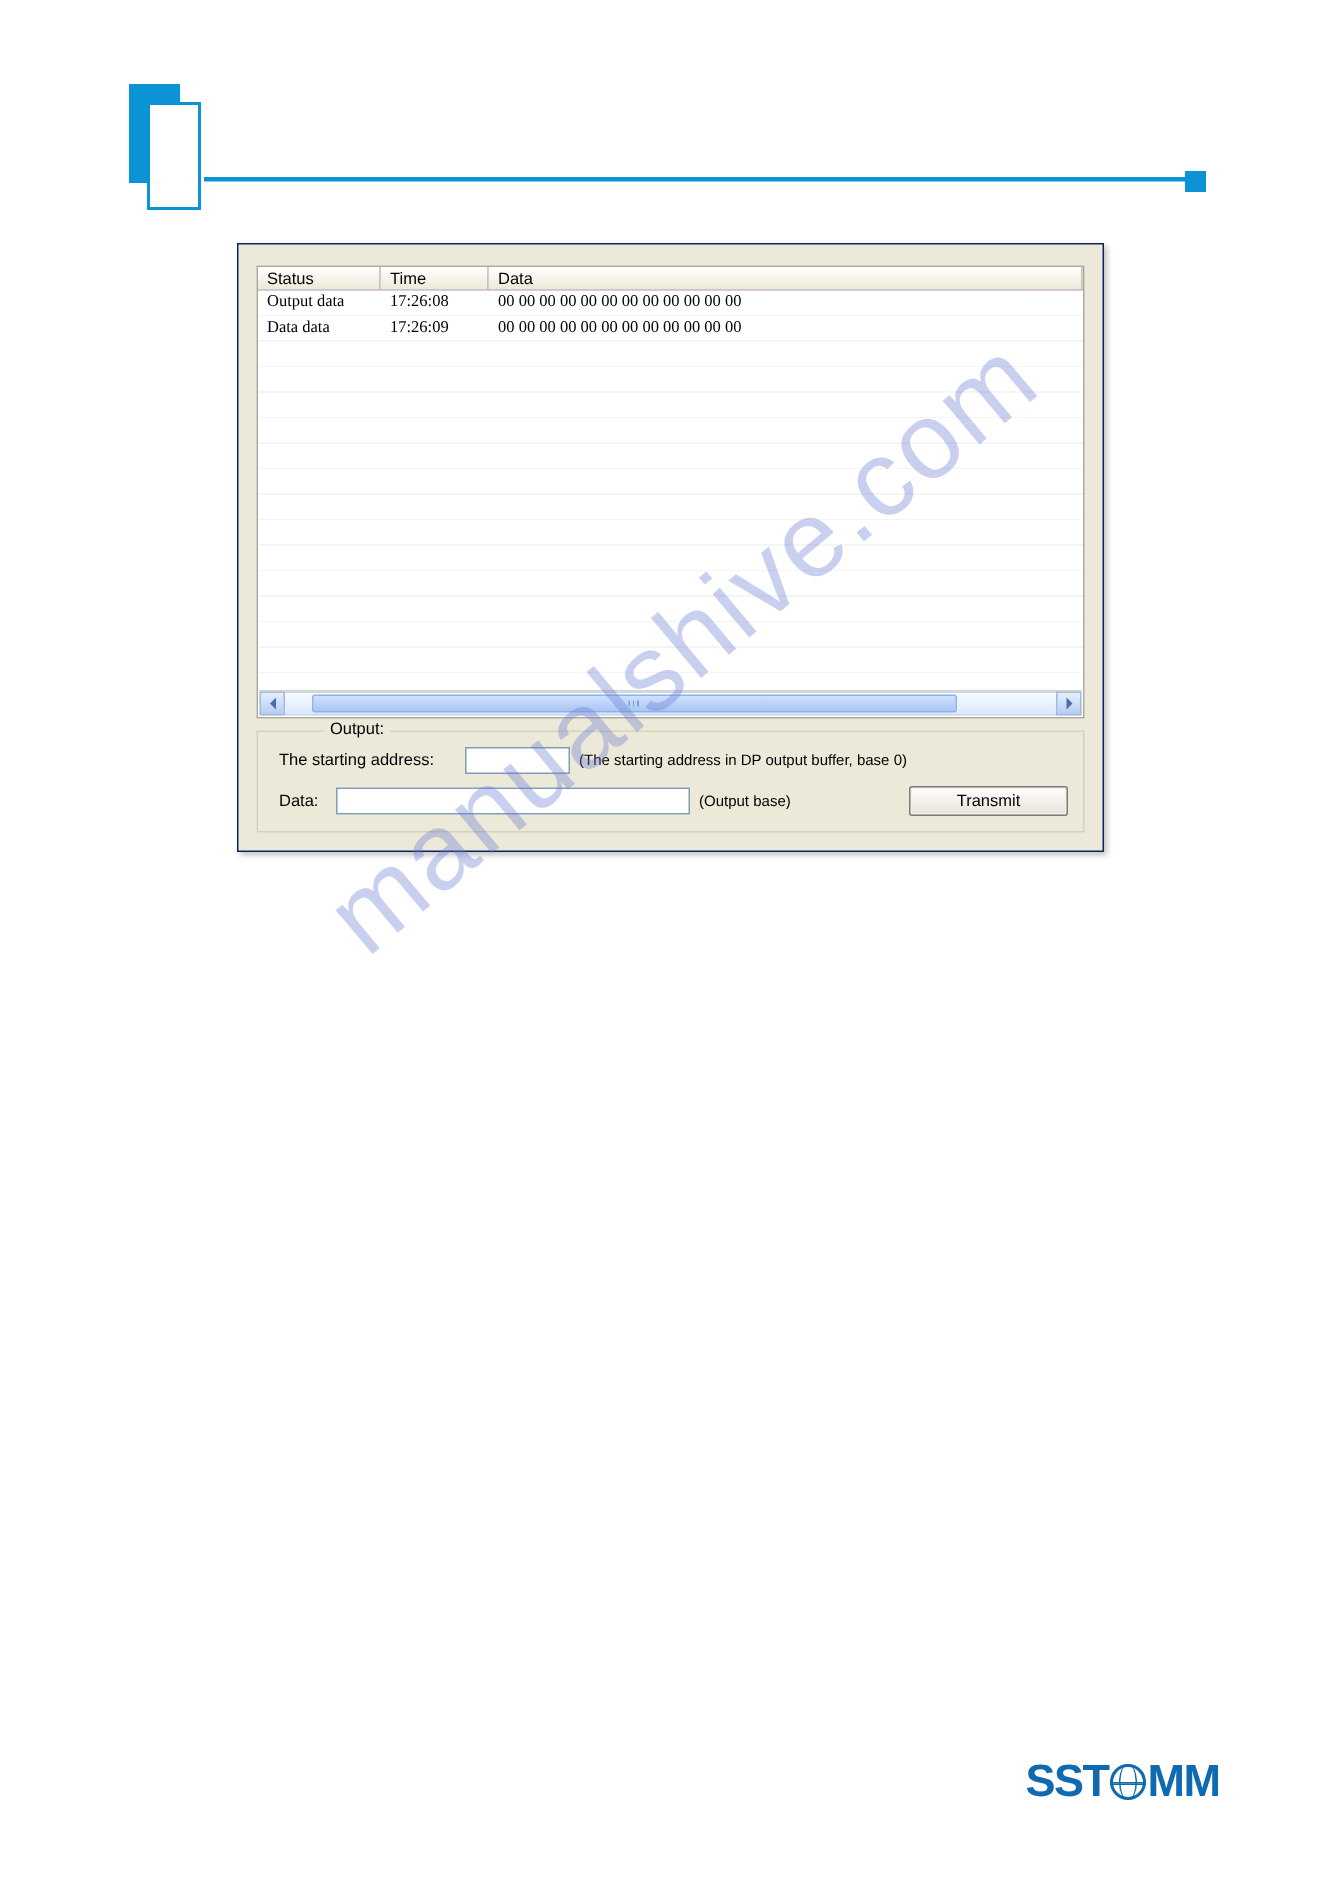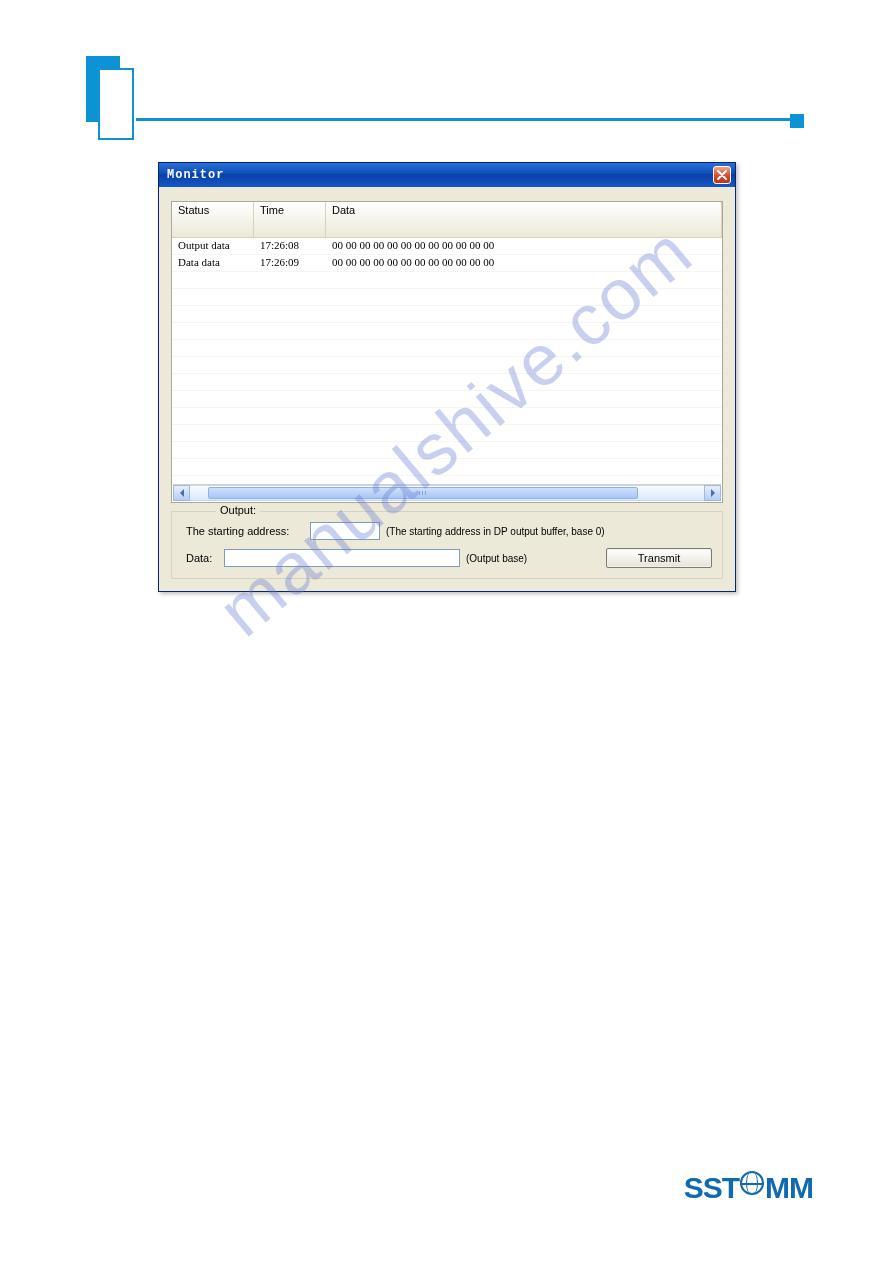--- a/index.html
+++ b/index.html
@@ -100,21 +100,21 @@
     border: 1px solid #aca899;
     background: #ffffff;
     height: 302px;
     position: relative;
     overflow: hidden;
   }
   .list-header {
     display: flex;
     background: #8b5cf6;
     border-bottom: 1px solid #d8d2bd;
-    height: 36px;
+    height: 16px;
   }
   .list-header .col {
     border-right: 1px solid #d8d2bd;
     padding: 2px 6px;
     font-size: 11px;
     color: #000;
     background: linear-gradient(to bottom, #ffffff, #ece9d8);
   }
   .list-body {
     height: 262px;
@@ -250,21 +250,21 @@
   .logo {
     position: absolute;
     bottom: 58px;
     right: 80px;
     font-family: Arial, sans-serif;
     font-weight: bold;
     font-size: 30px;
     letter-spacing: -1px;
     color: #0f6ab0;
     display: flex;
-    align-items: flex-start;
+    align-items: center;
   }
   .logo .globe {
     display: inline-flex;
     align-items: center;
     justify-content: center;
     width: 24px;
     height: 24px;
     border: 2px solid #0f6ab0;
     border-radius: 50%;
     position: relative;
@@ -294,28 +294,20 @@
 <body>
 
 <div class="page-header-deco">
   <div class="deco-box-back"></div>
   <div class="deco-box-front"></div>
   <div class="deco-line"></div>
   <div class="deco-end"></div>
 </div>
 
 <div class="dialog">
-  <div class="titlebar">
-    <span class="titlebar-title">Monitor</span>
-    <div class="titlebar-close">
-      <svg width="10" height="10" viewBox="0 0 10 10">
-        <path d="M1 1 L9 9 M9 1 L1 9" stroke="#ffffff" stroke-width="2" stroke-linecap="round"></path>
-      </svg>
-    </div>
-  </div>
   <div class="dialog-body">
 
     <div class="list-wrap">
       <div class="list-header">
         <div class="col col-status">Status</div>
         <div class="col col-time">Time</div>
         <div class="col col-data">Data</div>
       </div>
       <div class="list-body">
         <div class="list-row">

